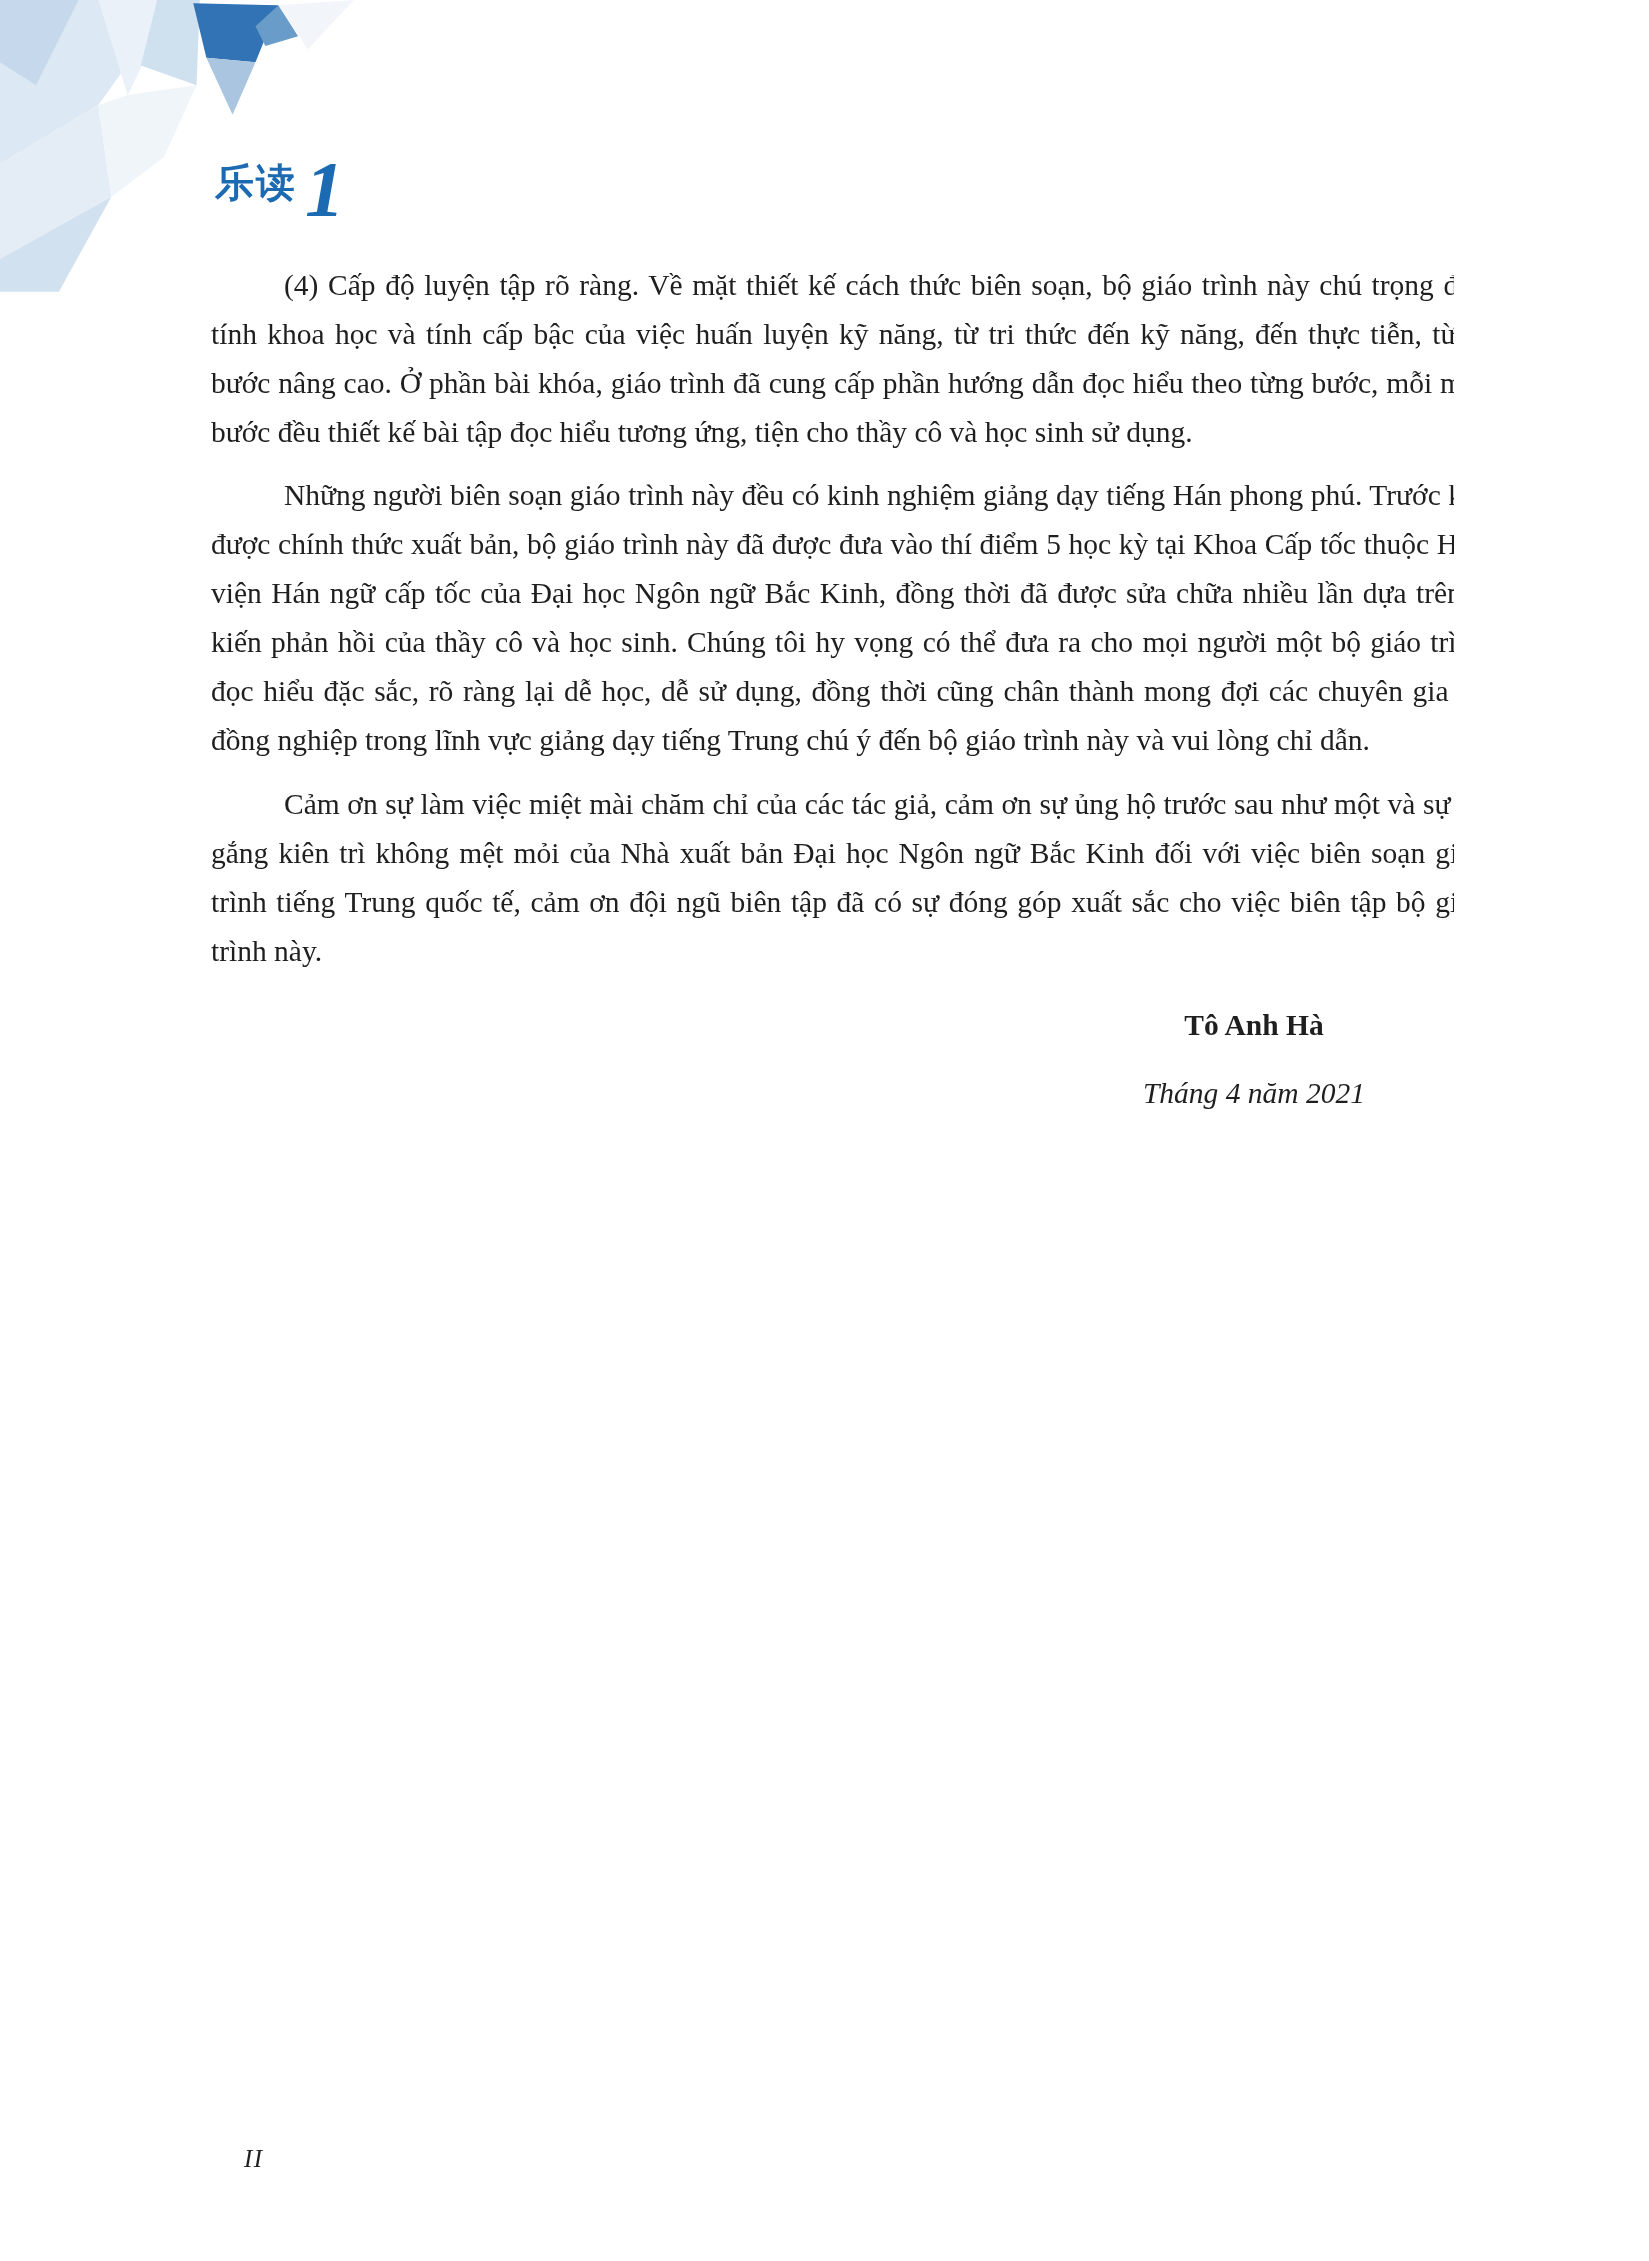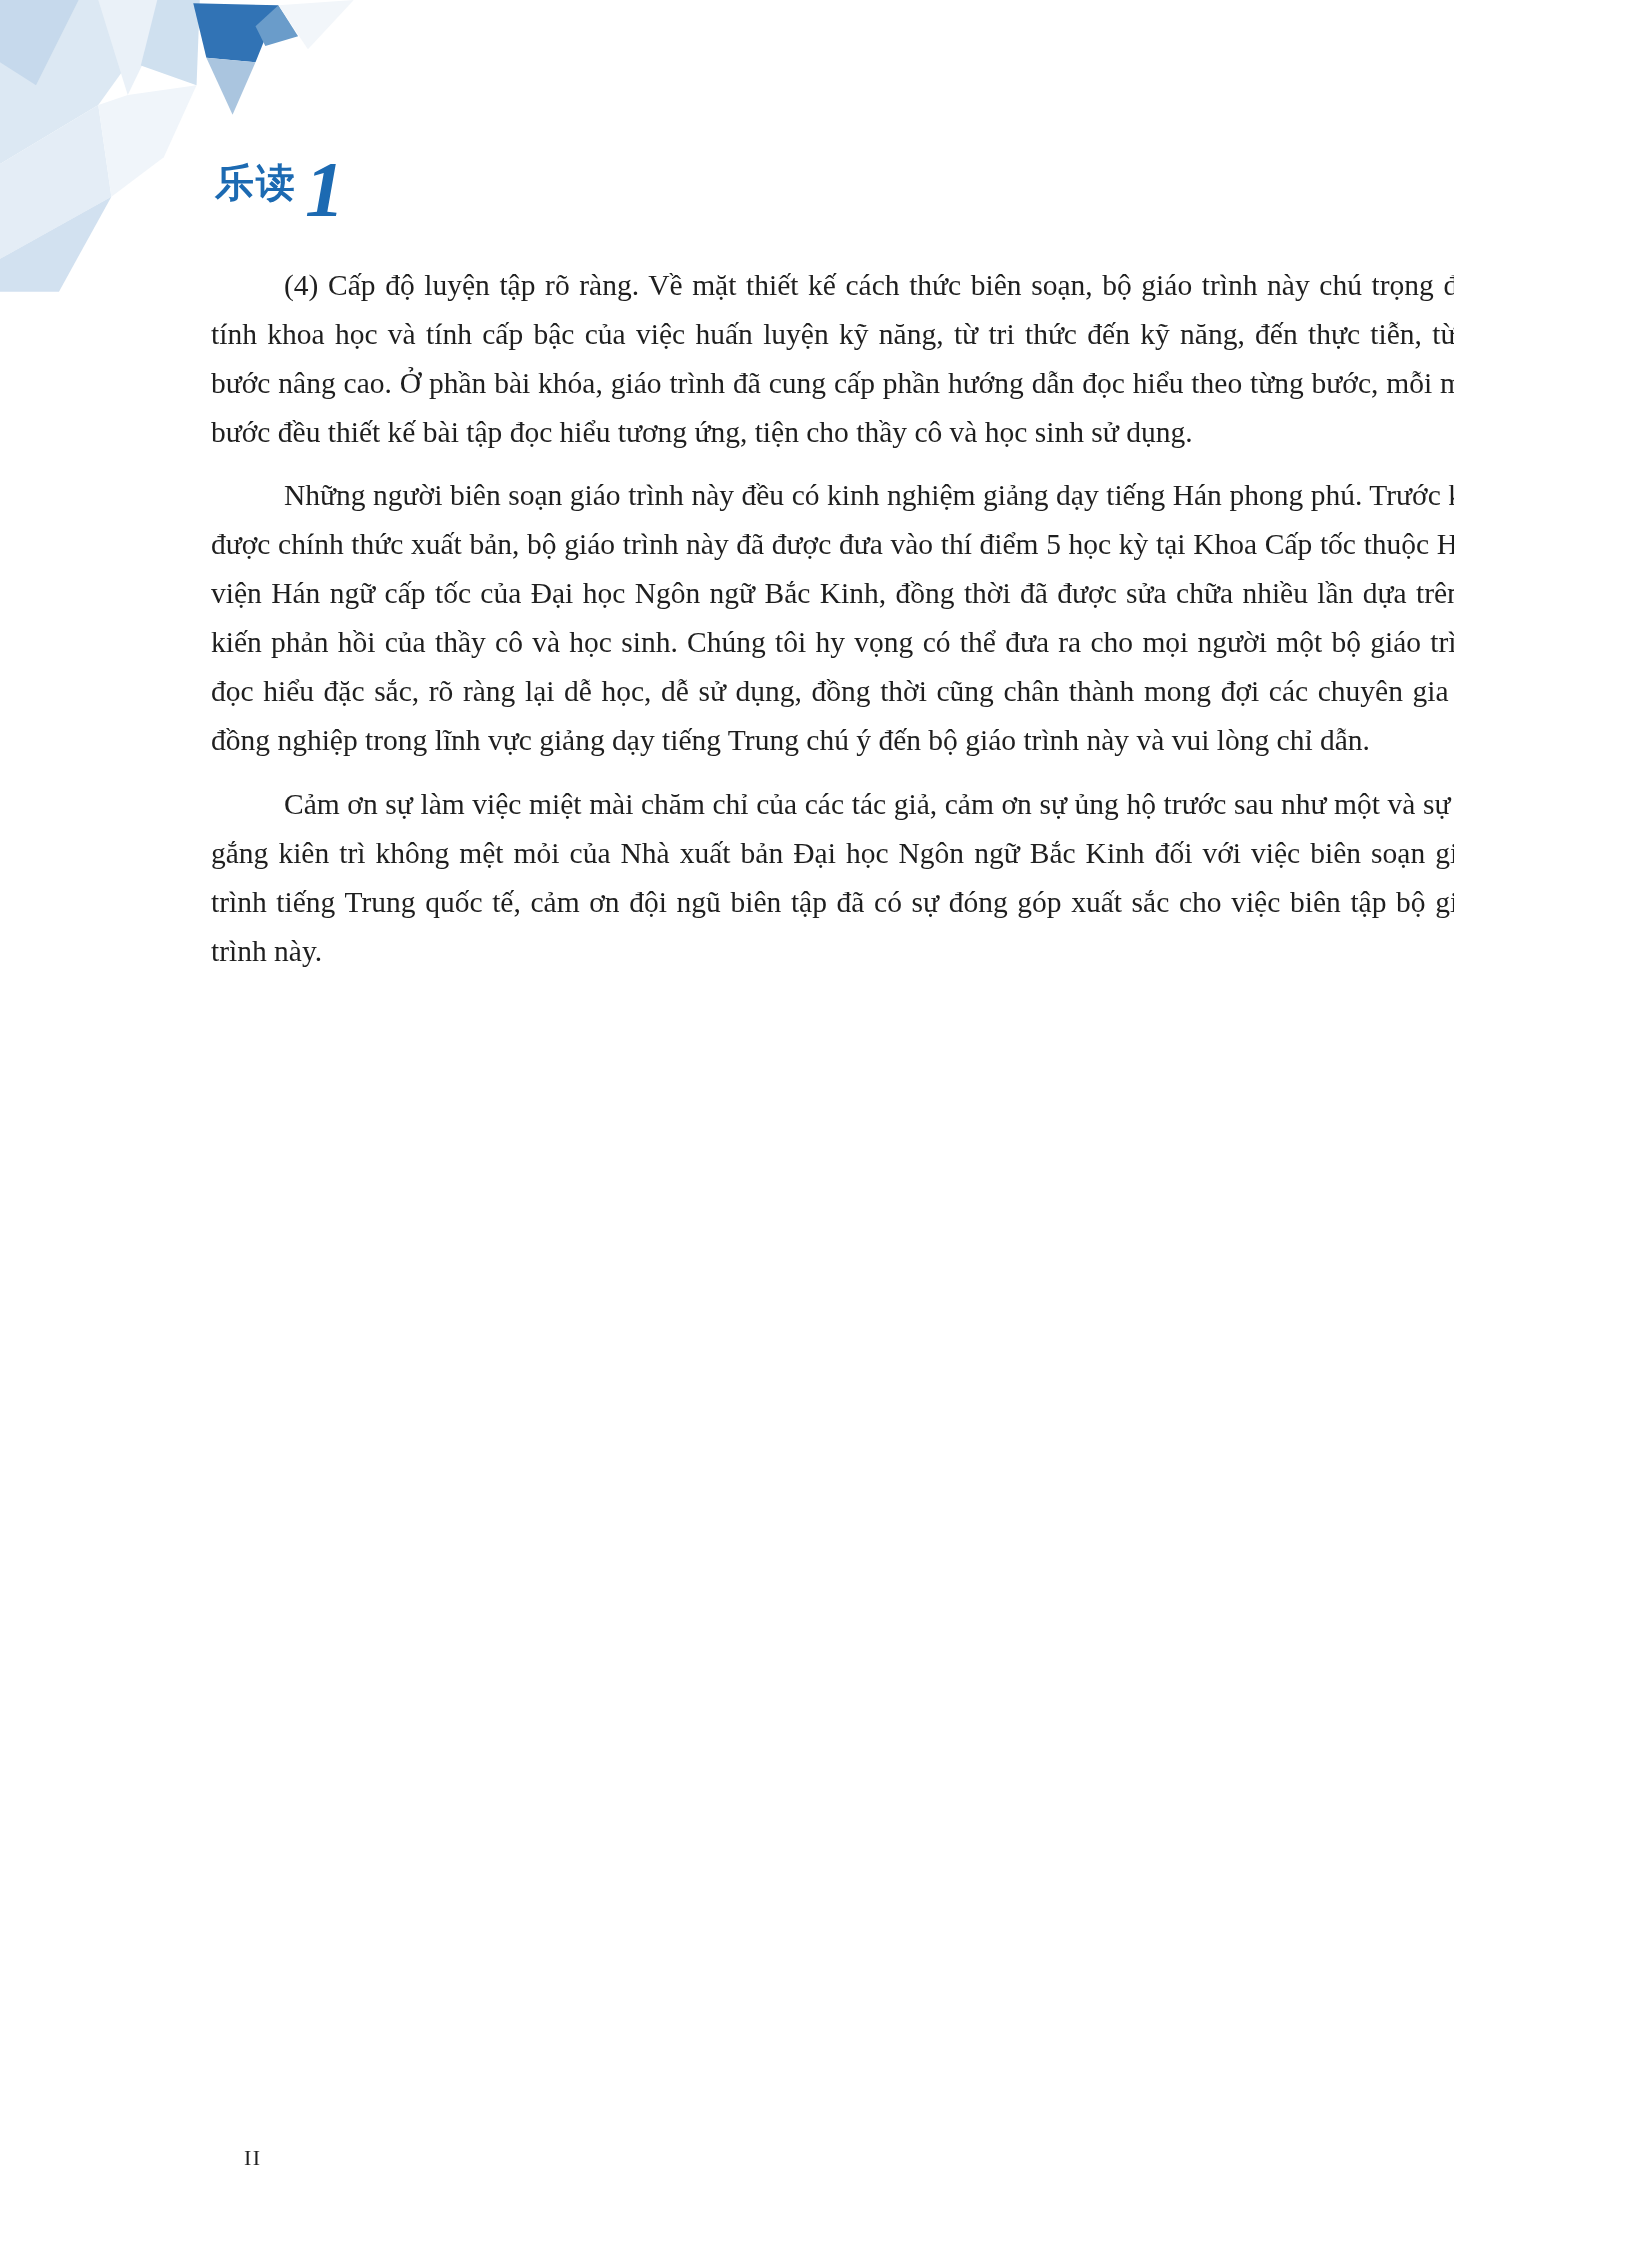--- a/index.html
+++ b/index.html
@@ -73,22 +73,23 @@
     font-weight: bold;
   }
   .date {
     font-style: italic;
     margin-top: 19.7px;
   }
   .page-number {
     position: absolute;
     left: 244px;
     top: 2145px;
-    font-size: 22px;
+    font-size: 25px;
     letter-spacing: 1.3px;
+    font-style: italic;
   }
 </style>
 </head>
 <body>
 
 <div class="page">
 
   <svg class="deco" width="511" height="295" viewBox="0 0 780 450" xmlns="http://www.w3.org/2000/svg">
     <polygon points="0,0 265,0 150,160 0,250" fill="#dce8f3"></polygon>
     <polygon points="0,0 120,0 55,130 0,95" fill="#c6d9ec"></polygon>
@@ -108,19 +109,23 @@
   </div>
 
   <div class="content">
 
     <p><span class="lead">(4) Cấp độ luyện tập rõ ràng.</span><span> Về mặt thiết kế cách thức biên soạn, bộ giáo trình này chú trọng đến tính khoa học và tính cấp bậc của việc huấn luyện kỹ năng, từ tri thức đến kỹ năng, đến thực tiễn, từng bước nâng cao. Ở phần bài khóa, giáo trình đã cung cấp phần hướng dẫn đọc hiểu theo từng bước, mỗi một bước đều thiết kế bài tập đọc hiểu tương ứng, tiện cho thầy cô và học sinh sử dụng.</span></p>
 
     <p>Những người biên soạn giáo trình này đều có kinh nghiệm giảng dạy tiếng Hán phong phú. Trước khi được chính thức xuất bản, bộ giáo trình này đã được đưa vào thí điểm 5 học kỳ tại Khoa Cấp tốc thuộc Học viện Hán ngữ cấp tốc của Đại học Ngôn ngữ Bắc Kinh, đồng thời đã được sửa chữa nhiều lần dựa trên ý kiến phản hồi của thầy cô và học sinh. Chúng tôi hy vọng có thể đưa ra cho mọi người một bộ giáo trình đọc hiểu đặc sắc, rõ ràng lại dễ học, dễ sử dụng, đồng thời cũng chân thành mong đợi các chuyên gia và đồng nghiệp trong lĩnh vực giảng dạy tiếng Trung chú ý đến bộ giáo trình này và vui lòng chỉ dẫn.</p>
 
     <p>Cảm ơn sự làm việc miệt mài chăm chỉ của các tác giả, cảm ơn sự ủng hộ trước sau như một và sự cố gắng kiên trì không mệt mỏi của Nhà xuất bản Đại học Ngôn ngữ Bắc Kinh đối với việc biên soạn giáo trình tiếng Trung quốc tế, cảm ơn đội ngũ biên tập đã có sự đóng góp xuất sắc cho việc biên tập bộ giáo trình này.</p>
 
+    <div class="signoff">
+      <div class="signature">Tô Anh Hà</div>
+      <div class="date">Tháng 4 năm 2021</div>
+    </div>
 
   </div>
 
   <div class="page-number">II</div>
 
 </div>
 
 
 </body></html>

